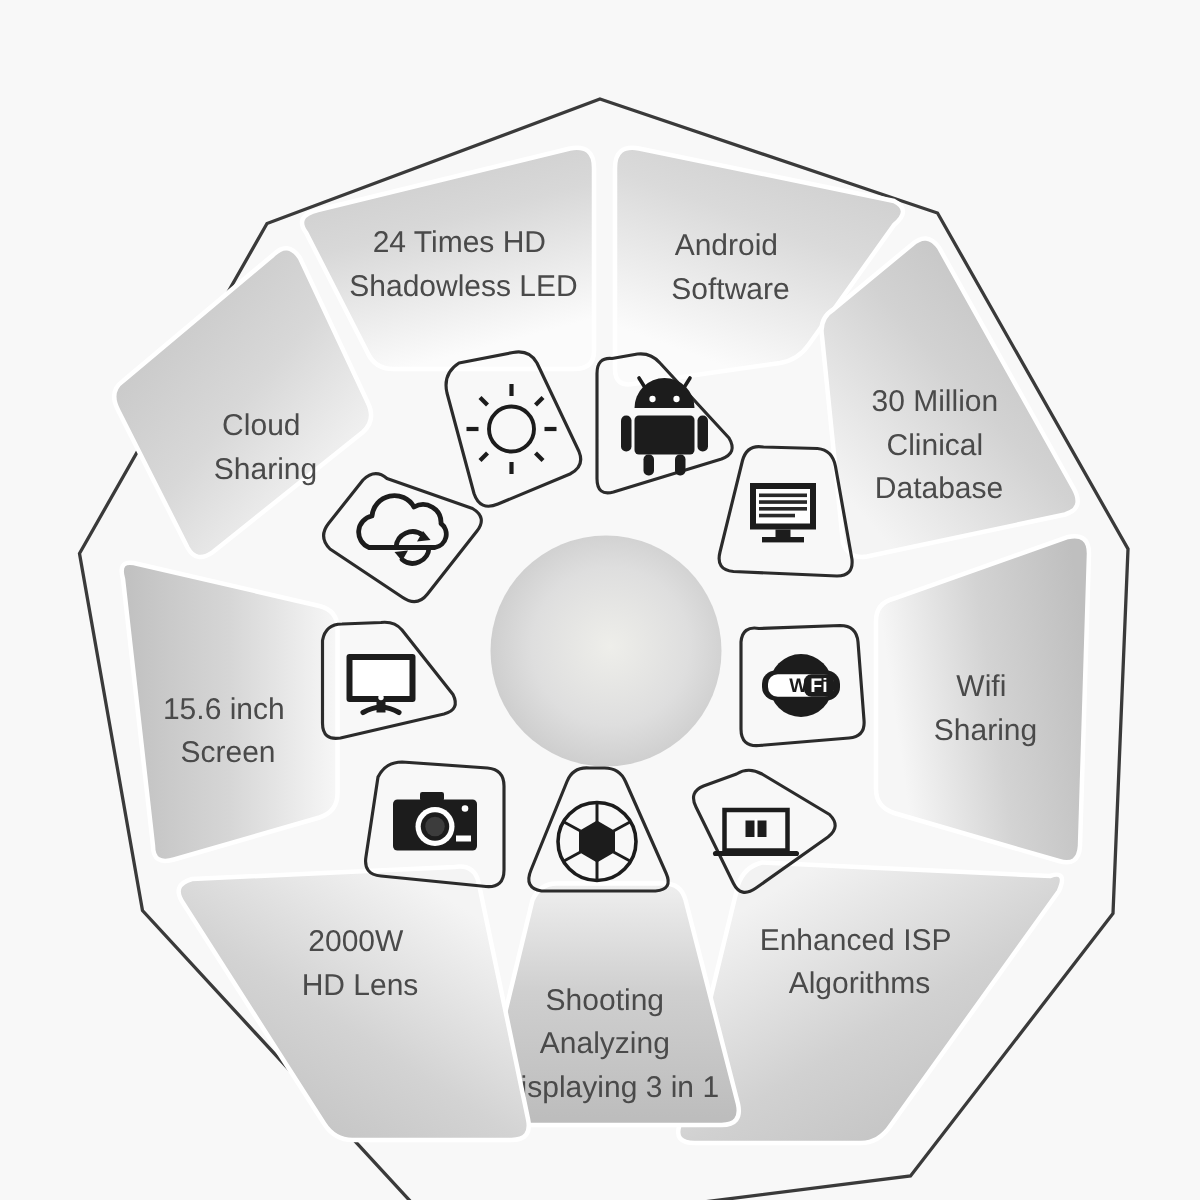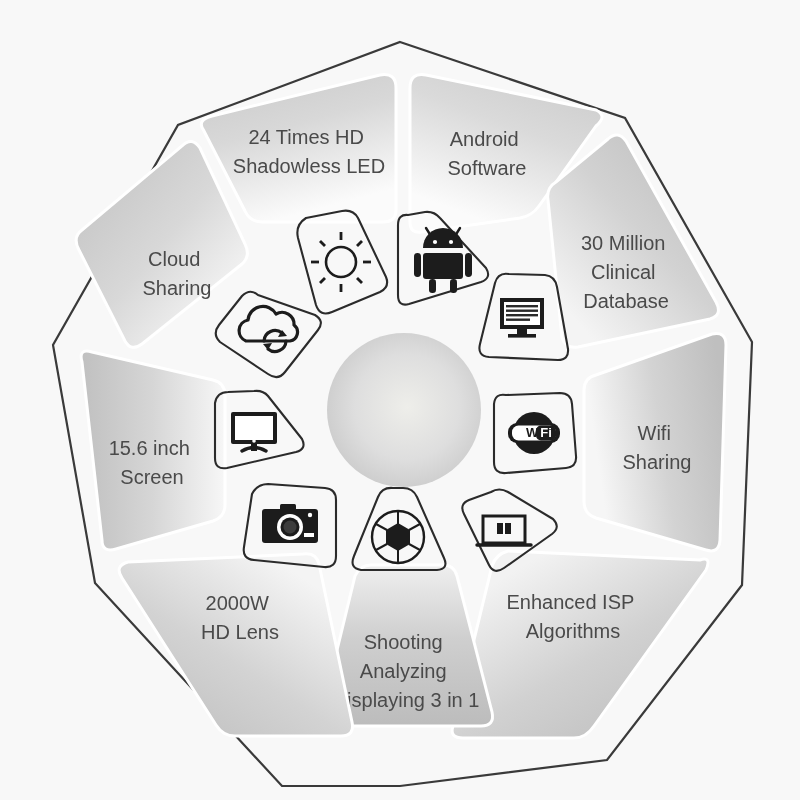--- a/index.html
+++ b/index.html
@@ -2,21 +2,21 @@
 <html><head>
 <meta charset="utf-8">
 <style>
   html,body{margin:0;padding:0;}
   body{
     width:800px;height:800px;
     background:#f8f8f8;
     font-family:"Liberation Sans","DejaVu Sans",sans-serif;
     overflow:hidden;
   }
-  #stage{position:relative;width:800px;height:772px;}
+  #stage{position:relative;width:800px;height:772px;margin-top:24px;}
   svg#diagram{position:absolute;left:0;top:0;width:800px;height:800px;display:block;}
   .seg-label{
     font-family:"Liberation Sans","DejaVu Sans",sans-serif;
     fill:#4a4a4a;
     font-size:20px;
     text-anchor:middle;
     dominant-baseline:middle;
   }
   .seg-label tspan{ }
   .hub-outline{fill:none;stroke:#2b2b2b;stroke-width:2.1;stroke-linejoin:round;}

